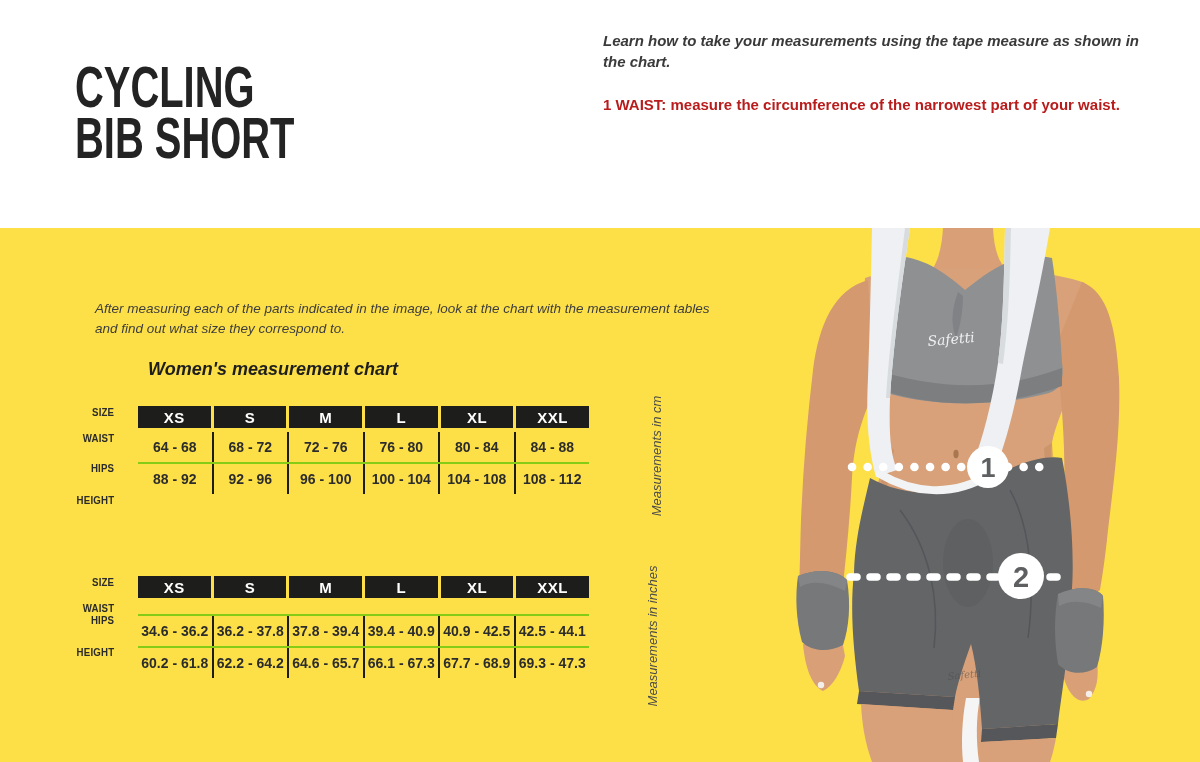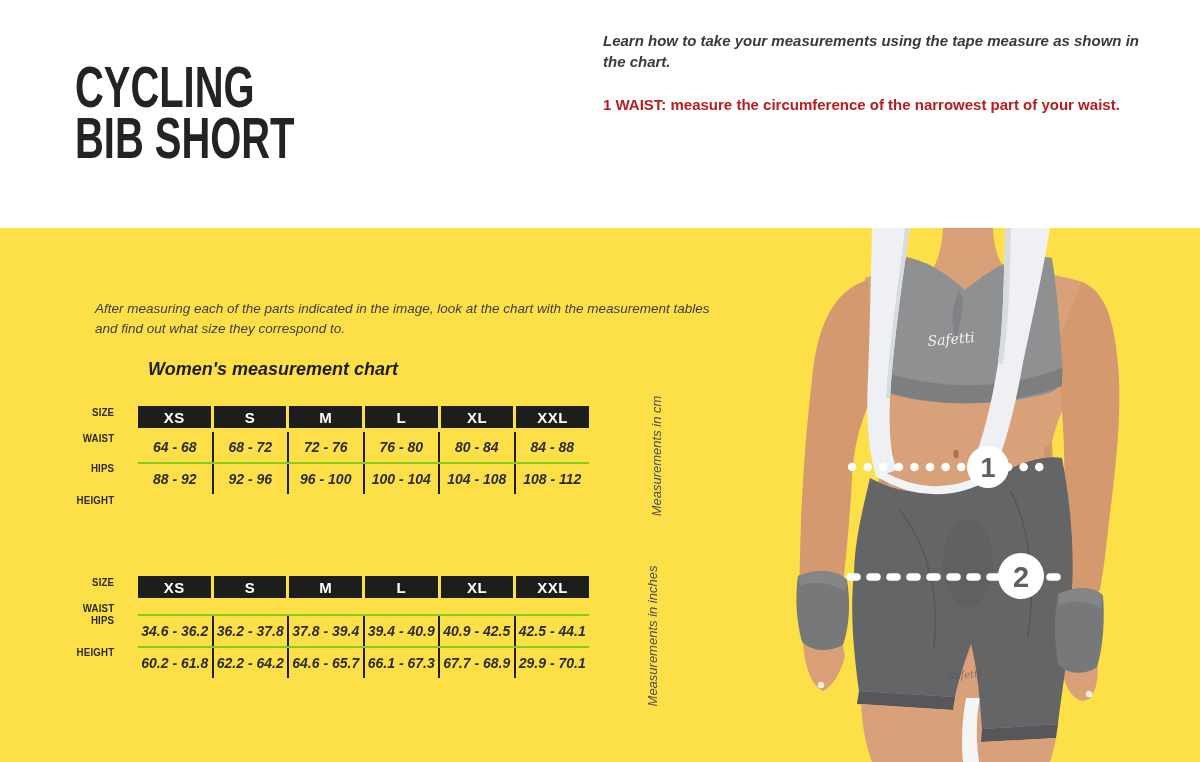--- a/index.html
+++ b/index.html
@@ -53,21 +53,21 @@
   }
   .hcells { display:flex; gap:3px; width:451px; }
   .hcell {
     flex:1; background:#1d1d1b; color:#ffffff; text-align:center;
     height:22px; line-height:23px; font-weight:bold; font-size:15px; letter-spacing:.5px;
   }
   .thead { margin-bottom:4px; }
   .cells { display:flex; width:451px; height:30px; }
   .cell {
     flex:1; text-align:center; line-height:30px;
-    font-weight:bold; font-style:italic; font-size:14px; color:#2c2c2c;
+    font-weight:bold; font-size:14px; color:#2c2c2c;
   }
   .cell + .cell { border-left:2px solid #1d1d1b; }
   .bline .cells { border-top:2px solid #84cc16; }
 
   .unit-label {
     position:absolute; white-space:nowrap;
     font-style:italic; font-size:13px; color:#4a4a4a;
     transform:translate(-50%,-50%) rotate(-90deg);
   }
   #unit-cm { left:656px; top:228px; }
@@ -162,21 +162,21 @@
       </div>
     </div>
     <div class="trow bline">
       <div class="rlabel">HEIGHT</div>
       <div class="cells">
         <div class="cell">60.2 - 61.8</div>
         <div class="cell">62.2 - 64.2</div>
         <div class="cell">64.6 - 65.7</div>
         <div class="cell">66.1 - 67.3</div>
         <div class="cell">67.7 - 68.9</div>
-        <div class="cell">29.9 - 70.1</div>
+        <div class="cell">69.3 - 47.3</div>
       </div>
     </div>
   </div>
 
   <div class="unit-label" id="unit-cm">Measurements in cm</div>
   <div class="unit-label" id="unit-in">Measurements in inches</div>
 
   <div class="figure-wrap">
     <svg width="500" height="534" viewBox="0 0 500 534" xmlns="http://www.w3.org/2000/svg">
 

